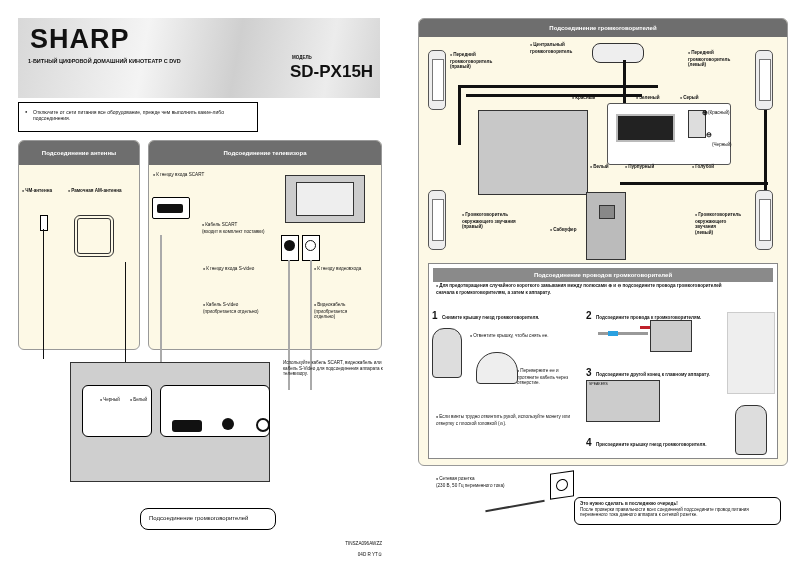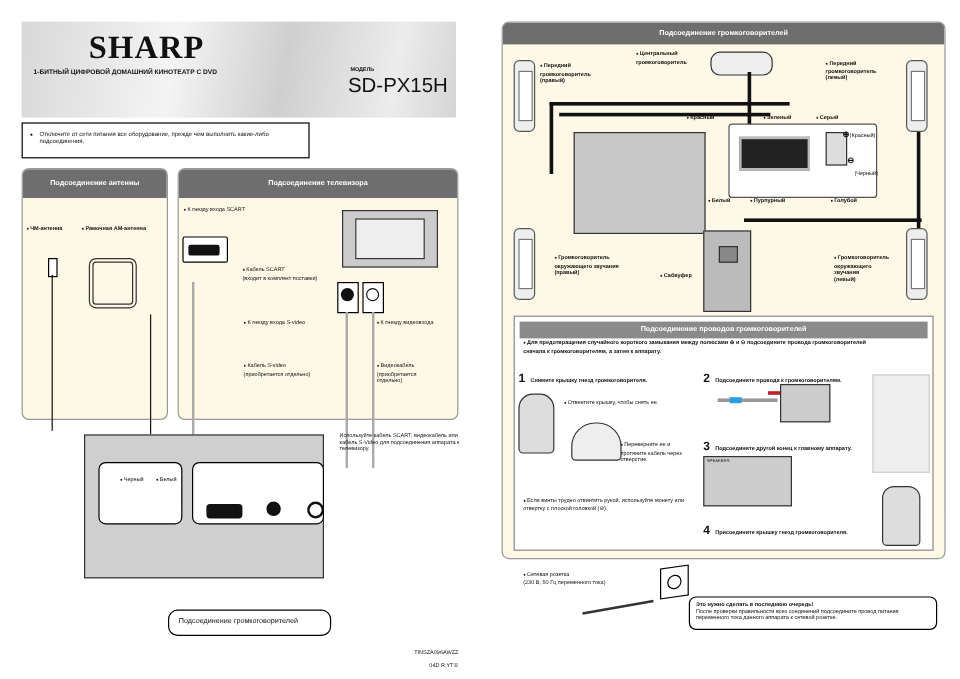--- a/index.html
+++ b/index.html
@@ -1,22 +1,22 @@
 <!DOCTYPE html>
 <html><head>
 <meta charset="utf-8">
 <style>
   html,body{margin:0;padding:0;background:#fff;}
   body{width:800px;height:566px;position:relative;overflow:hidden;font-family:"Liberation Sans",sans-serif;color:#111;}
   .abs{position:absolute;}
   .banner{left:18px;top:18px;width:362px;height:80px;background:linear-gradient(100deg,#d8d8d8 0%,#f4f4f4 35%,#cfcfcf 60%,#ececec 85%,#d5d5d5 100%);}
-  .brand{left:30px;top:24px;font-size:27px;font-weight:bold;letter-spacing:1px;font-family:Liberation Serif, serif;margin-left:44px;}
+  .brand{left:30px;top:24px;font-size:27px;font-weight:bold;letter-spacing:1px;font-family:Liberation Sans, sans-serif;}
   .subtitle{left:28px;top:58px;font-size:5.5px;font-weight:bold;}
   .model-lbl{left:292px;top:55px;font-size:4.5px;font-weight:bold;}
-  .model{left:290px;top:62px;font-size:17px;font-weight:normal;}
+  .model{left:290px;top:62px;font-size:17px;font-weight:bold;}
   .notice{left:18px;top:102px;width:240px;height:30px;border:1px solid #000;box-sizing:border-box;font-size:5px;padding:6px 8px 0 14px;line-height:6px;}
   .notice:before{content:"●";position:absolute;left:6px;top:6px;font-size:4px;}
   .panel{background:#fdf9e6;border:1px solid #999;border-radius:6px;box-sizing:border-box;overflow:hidden;}
   .panel-head{background:#6e6e6e;color:#fff;font-size:6px;text-align:center;height:24px;line-height:24px;font-weight:bold;}
   .lbl{font-size:4.6px;line-height:5.5px;white-space:pre-line;}
   .lbl.b{font-weight:bold;}
   .bullet:before{content:"● ";font-size:3.6px;}
   .speaker{width:18px;height:60px;background:#eee;border:1px solid #555;border-radius:5px;box-sizing:border-box;}
   .speaker:after{content:"";position:absolute;left:3px;top:8px;width:10px;height:40px;background:#fff;border:1px solid #777;}
   .wire{background:#111;}

